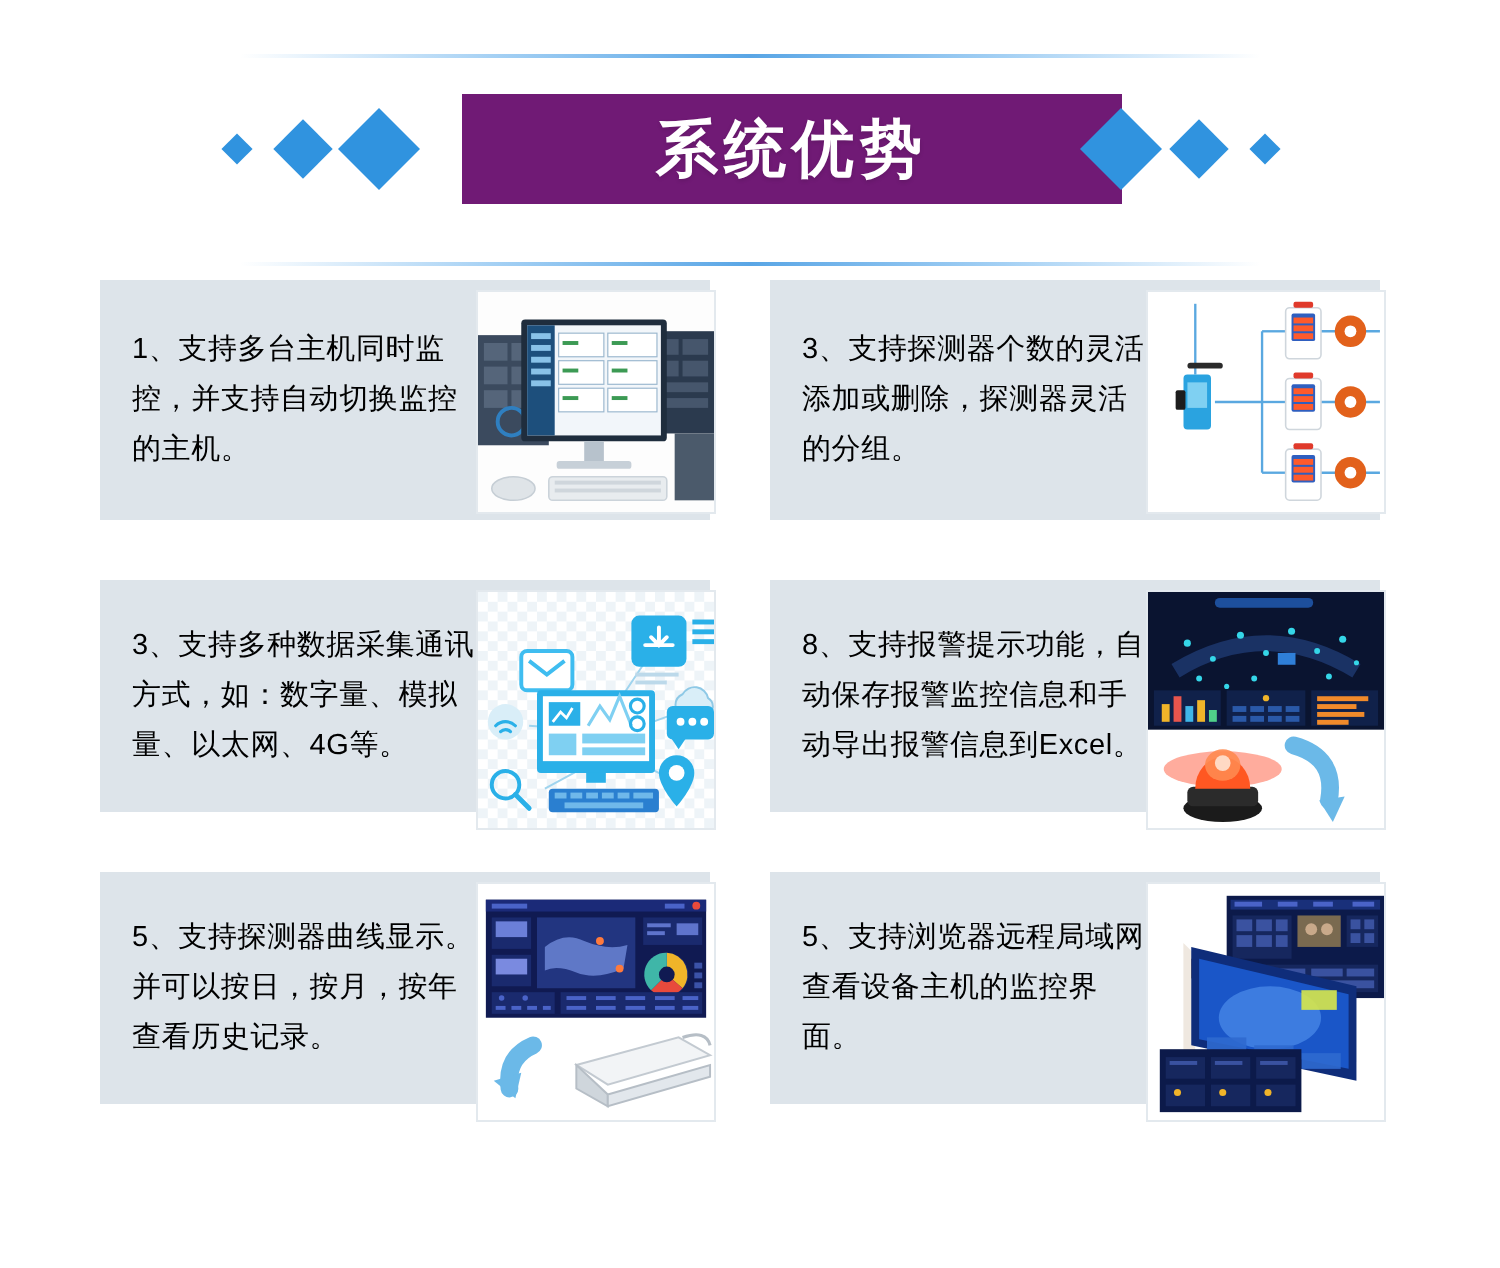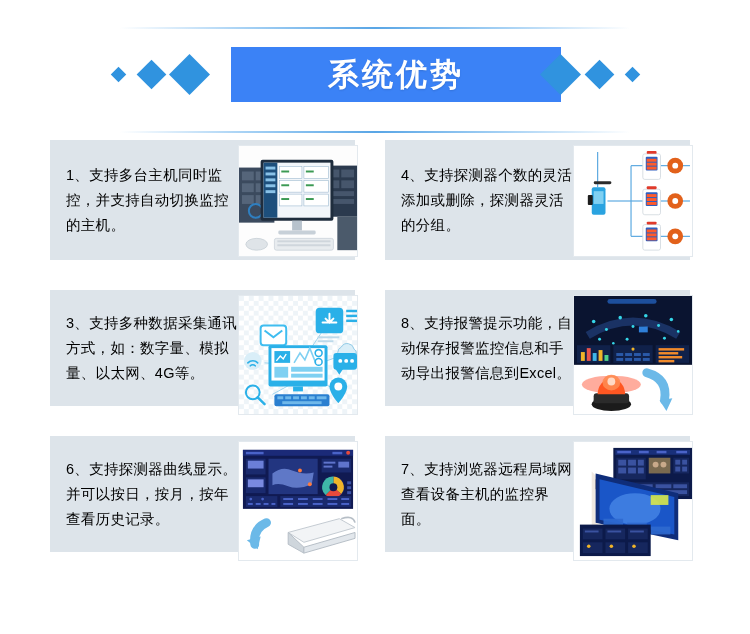--- a/index.html
+++ b/index.html
@@ -19,21 +19,21 @@
   .hline{
     position:absolute;left:120px;width:510px;height:2px;
     background:linear-gradient(to right,rgba(90,170,235,0) 0%,rgba(90,170,235,.55) 25%,rgba(60,150,225,.85) 50%,rgba(90,170,235,.55) 75%,rgba(90,170,235,0) 100%);
   }
   .hline.top{top:27px;}
   .hline.bot{top:131px;}
 
   .title-box{
     position:absolute;left:231px;top:47px;
     width:330px;height:55px;
-    background:#3b82f6;
+    background:#701a75;
     display:flex;align-items:center;justify-content:center;
   }
   .title-text{
     color:#ffffff;
     font-size:31px;
     font-weight:bold;
     letter-spacing:3px;
     line-height:1;
     text-shadow:0 1px 2px rgba(0,0,0,.12);
   }
@@ -181,21 +181,21 @@
             <rect x="39" y="100" width="54" height="2"></rect>
         </g>
         <ellipse cx="18" cy="100" rx="11" ry="6" fill="#dfe4e8" stroke="#c6ced5" stroke-width=".8"></ellipse>
         <rect x="100" y="72" width="20" height="34" fill="#4b5a6b"></rect>
       </svg>
     </div>
   </div>
 
   <div class="card">
     <div class="card-text">
-      <p>4、支持探测器个数的灵活添加或删除，探测器灵活的分组。</p>
+      <p>3、支持探测器个数的灵活添加或删除，探测器灵活的分组。</p>
     </div>
     <div class="card-img">
       <svg viewBox="0 0 120 112" preserveAspectRatio="xMidYMid meet">
         <rect width="120" height="112" fill="#ffffff"></rect>
         <g stroke="#5aa8e0" stroke-width="1.2" fill="none">
           <line x1="24" y1="6" x2="24" y2="42"></line>
           <line x1="34" y1="56" x2="58" y2="56"></line>
           <line x1="58" y1="20" x2="58" y2="92"></line>
           <line x1="58" y1="20" x2="70" y2="20"></line>
           <line x1="58" y1="56" x2="70" y2="56"></line>
@@ -384,21 +384,21 @@
         <ellipse cx="38" cy="88" rx="9" ry="8" fill="#ff8a50" opacity=".9"></ellipse>
         <circle cx="38" cy="87" r="4" fill="#ffd9c4"></circle>
         <path d="M74 78 q22 6 18 28" stroke="#6bb9e8" stroke-width="9" fill="none" stroke-linecap="round"></path>
         <path d="M100 104 l-13 2 l7 11 z" fill="#6bb9e8"></path>
       </svg>
     </div>
   </div>
 
   <div class="card tall">
     <div class="card-text">
-      <p>6、支持探测器曲线显示。并可以按日，按月，按年查看历史记录。</p>
+      <p>5、支持探测器曲线显示。并可以按日，按月，按年查看历史记录。</p>
     </div>
     <div class="card-img">
       <svg viewBox="0 0 120 120" preserveAspectRatio="xMidYMid meet">
         <rect width="120" height="120" fill="#ffffff"></rect>
         <rect x="4" y="8" width="112" height="60" fill="#101a52"></rect>
         <rect x="4" y="8" width="112" height="6" fill="#1b2a78"></rect>
         <g fill="#4a63c8">
             <rect x="7" y="10" width="18" height="2.5"></rect>
             <rect x="95" y="10" width="10" height="2.5"></rect>
           </g>
@@ -456,21 +456,21 @@
           <path d="M50 92 l0 12 l16 9 l0 -6 z" fill="#cfd6dc" stroke="#b6bec6" stroke-width="1"></path>
           <path d="M66 107 l52 -15 l0 6 l-52 15 z" fill="#e2e7ec" stroke="#b6bec6" stroke-width="1"></path>
           <path d="M104 78 q12 -4 14 4" stroke="#b6bec6" stroke-width="1.6" fill="none"></path>
         </g>
       </svg>
     </div>
   </div>
 
   <div class="card tall">
     <div class="card-text">
-      <p>7、支持浏览器远程局域网查看设备主机的监控界面。</p>
+      <p>5、支持浏览器远程局域网查看设备主机的监控界面。</p>
     </div>
     <div class="card-img">
       <svg viewBox="0 0 120 120" preserveAspectRatio="xMidYMid meet">
         <rect width="120" height="120" fill="#ffffff"></rect>
         <rect x="40" y="6" width="80" height="52" fill="#0c1a4a"></rect>
         <rect x="42" y="8" width="76" height="5" fill="#19307a"></rect>
         <g fill="#4a63c8">
             <rect x="44" y="9" width="14" height="2.5"></rect>
             <rect x="66" y="9" width="10" height="2.5"></rect>
             <rect x="84" y="9" width="10" height="2.5"></rect>

